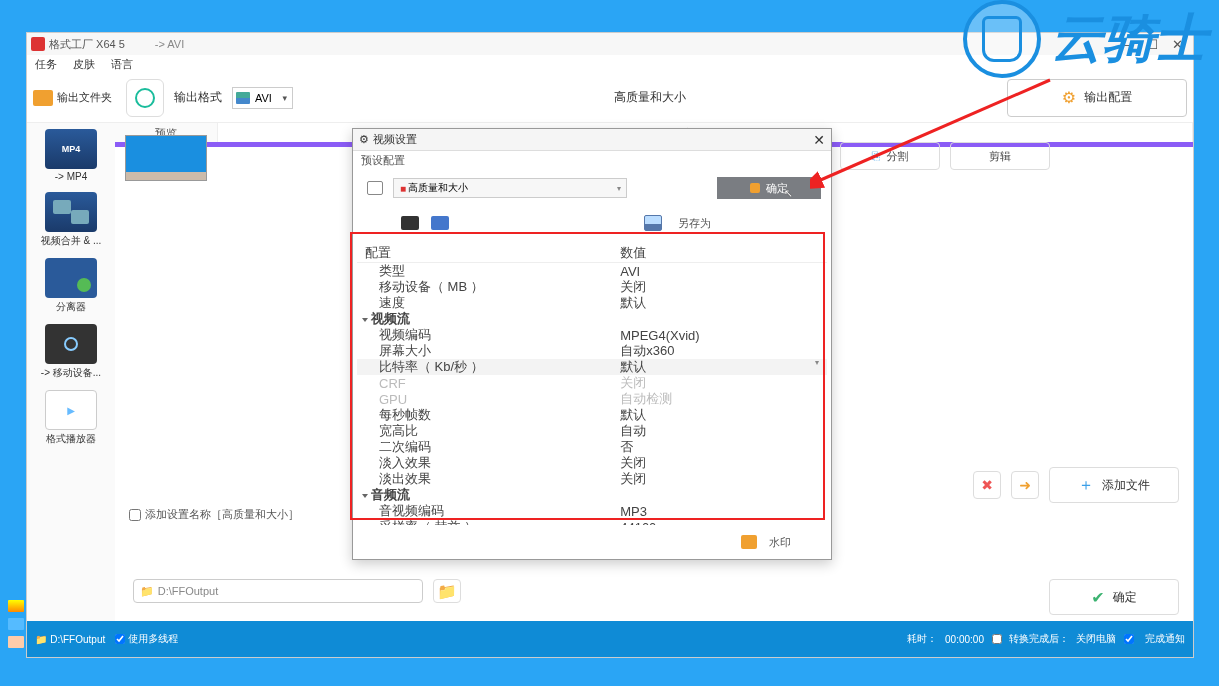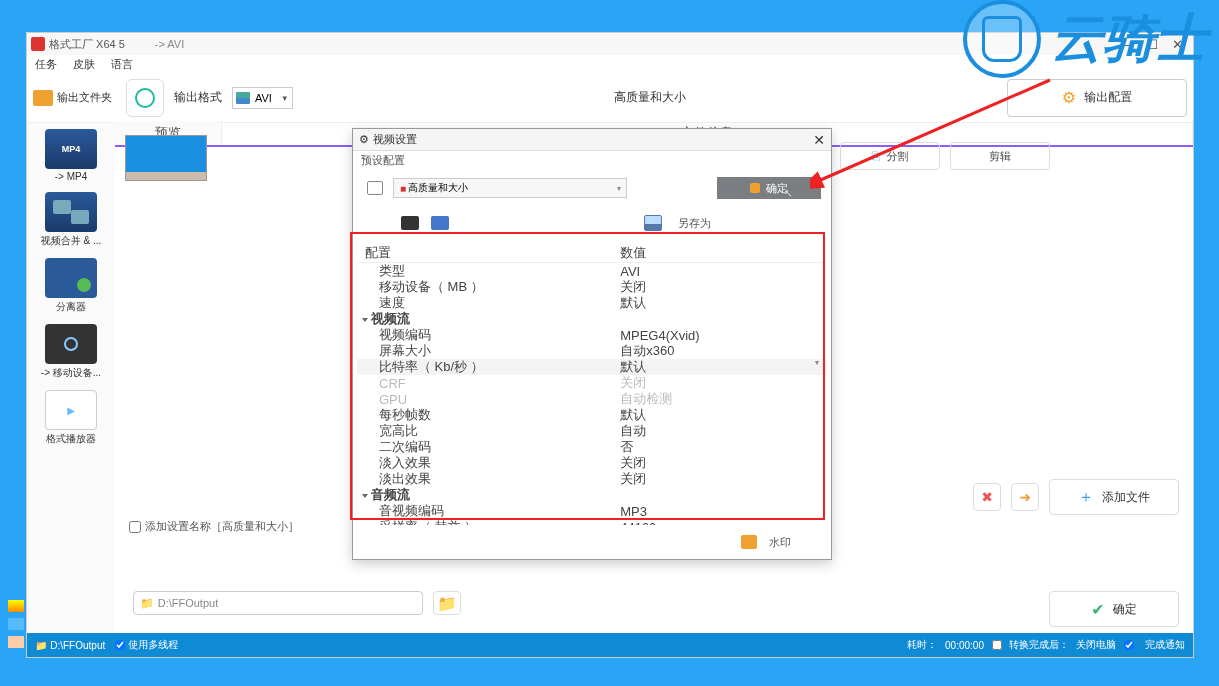--- a/index.html
+++ b/index.html
@@ -38,41 +38,41 @@
 .sb-merge:before, .sb-merge:after { content:""; width: 18px; height: 14px; background: #7ab; position: absolute; border-radius: 2px; }
 .sb-merge:before { left: 8px; top: 8px; } .sb-merge:after { right: 8px; bottom: 8px; }
 .sb-split { background: #2a5a9a; }
 .sb-split:after { content:""; width: 14px; height: 14px; background: #5b5; border-radius: 50%; position: absolute; right: 6px; bottom: 6px; }
 .sb-mobile { background: #333; border-radius: 50%; width: 36px; height: 36px; }
 .sb-mobile:after { content:""; width: 10px; height: 10px; border: 2px solid #8cf; border-radius: 50%; position: absolute; }
 .sb-player { background: #fff; border: 1px solid #ccc; border-radius: 50%; width: 36px; height: 36px; }
 .sb-player:after { content: "▶"; color: #6bf; font-size: 10px; }
 
 .main-panel { flex: 1; display: flex; flex-direction: column; }
-.tabs { height: 24px; display: flex; border-bottom: 2px solid #8b5cf6; font-size: 13px; align-items: flex-end; }
+.tabs { height: 24px; display: flex; border-bottom: 5px solid #8b5cf6; font-size: 11px; }
 .tab { padding: 3px 40px; color: #555; border-right: 1px solid #eee; }
 .tab.active { background: #fafafa; }
 .preview-thumb { position: absolute; left: 125px; top: 135px; width: 82px; height: 46px; background: #1a8fe0; border: 1px solid #999; }
 .preview-thumb:after { content:""; position: absolute; bottom: 0; left: 0; right: 0; height: 8px; background: #cba; }
 
 .action-bar { height: 44px; display: flex; align-items: center; justify-content: flex-end; gap: 10px; padding: 0 14px; }
 .act-btn { width: 100px; height: 28px; border: 1px solid #ddd; border-radius: 4px; font-size: 11px; display: flex; align-items: center; justify-content: center; gap: 6px; color: #444; }
 .act-icon-sm { width: 28px; height: 28px; border: 1px solid #ddd; border-radius: 4px; display: flex; align-items: center; justify-content: center; color: #e55; font-size: 14px; }
 .act-icon-sm.g { color: #f0a030; }
 
 .bottom-row { height: 72px; display: flex; align-items: flex-start; gap: 10px; padding: 0 14px; }
 .bottom-row .chk { display: flex; align-items: center; gap: 4px; font-size: 11px; color: #555; }
 .bottom-row .chk input { width: 12px; height: 12px; }
 .bottom-row .path-input { flex: 1; max-width: 290px; height: 24px; border: 1px solid #ccc; border-radius: 4px; font-size: 11px; padding: 0 6px; color: #888; display: flex; align-items: center; margin-left: 4px; }
 .bottom-row .folder-btn { width: 28px; height: 24px; border: 1px solid #ddd; border-radius: 4px; background: #fff; display: flex; align-items: center; justify-content: center; }
 .big-btn { width: 130px; height: 36px; border: 1px solid #ddd; border-radius: 4px; display: flex; align-items: center; justify-content: center; gap: 8px; font-size: 12px; color: #333; }
 .big-btn .bi { color: #3a9fe8; font-size: 16px; }
 .big-btn .bi.ok { color: #3cb371; }
 
-.statusbar { height: 24px; background: #0f8bd6; color: #fff; font-size: 10px; display: flex; align-items: center; padding: 0 8px; }
+.statusbar { height: 36px; background: #0f8bd6; color: #fff; font-size: 10px; display: flex; align-items: center; padding: 0 8px; }
 .statusbar .right { margin-left: auto; display: flex; align-items: center; gap: 8px; }
 .statusbar input { width: 10px; height: 10px; }
 
 .task-icons { position: absolute; left: 8px; bottom: 38px; display: flex; flex-direction: column; gap: 6px; }
 .task-icons div { width: 16px; height: 12px; background: linear-gradient(#ff0,#f80); border-radius: 1px; }
 
 
 .dialog {
   position: absolute; left: 352px; top: 128px; width: 480px; height: 432px;
   background: #fff; border: 1px solid #999; box-shadow: 0 4px 12px rgba(0,0,0,.2);

